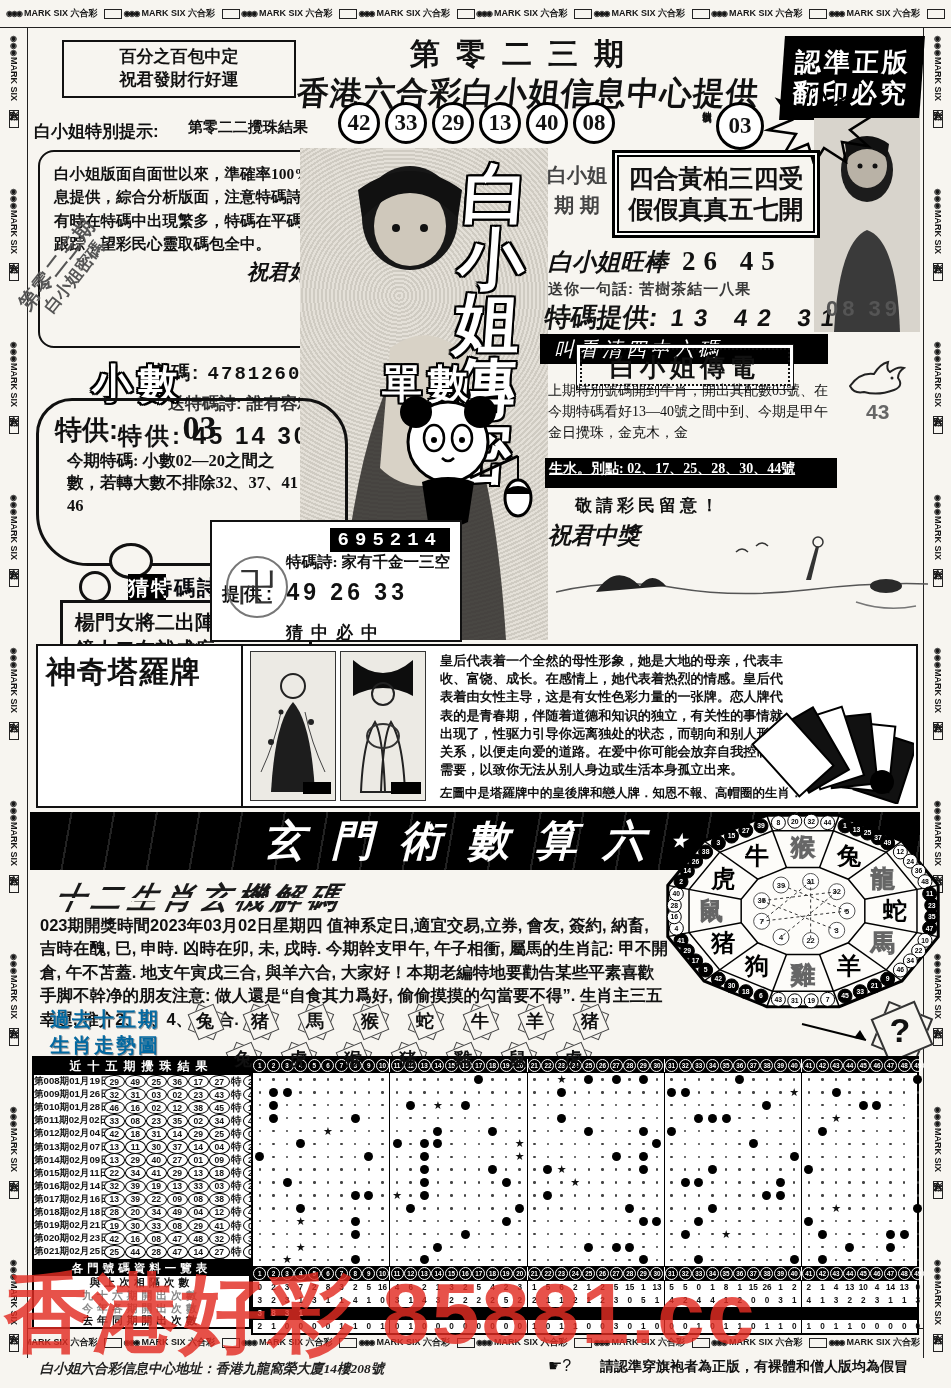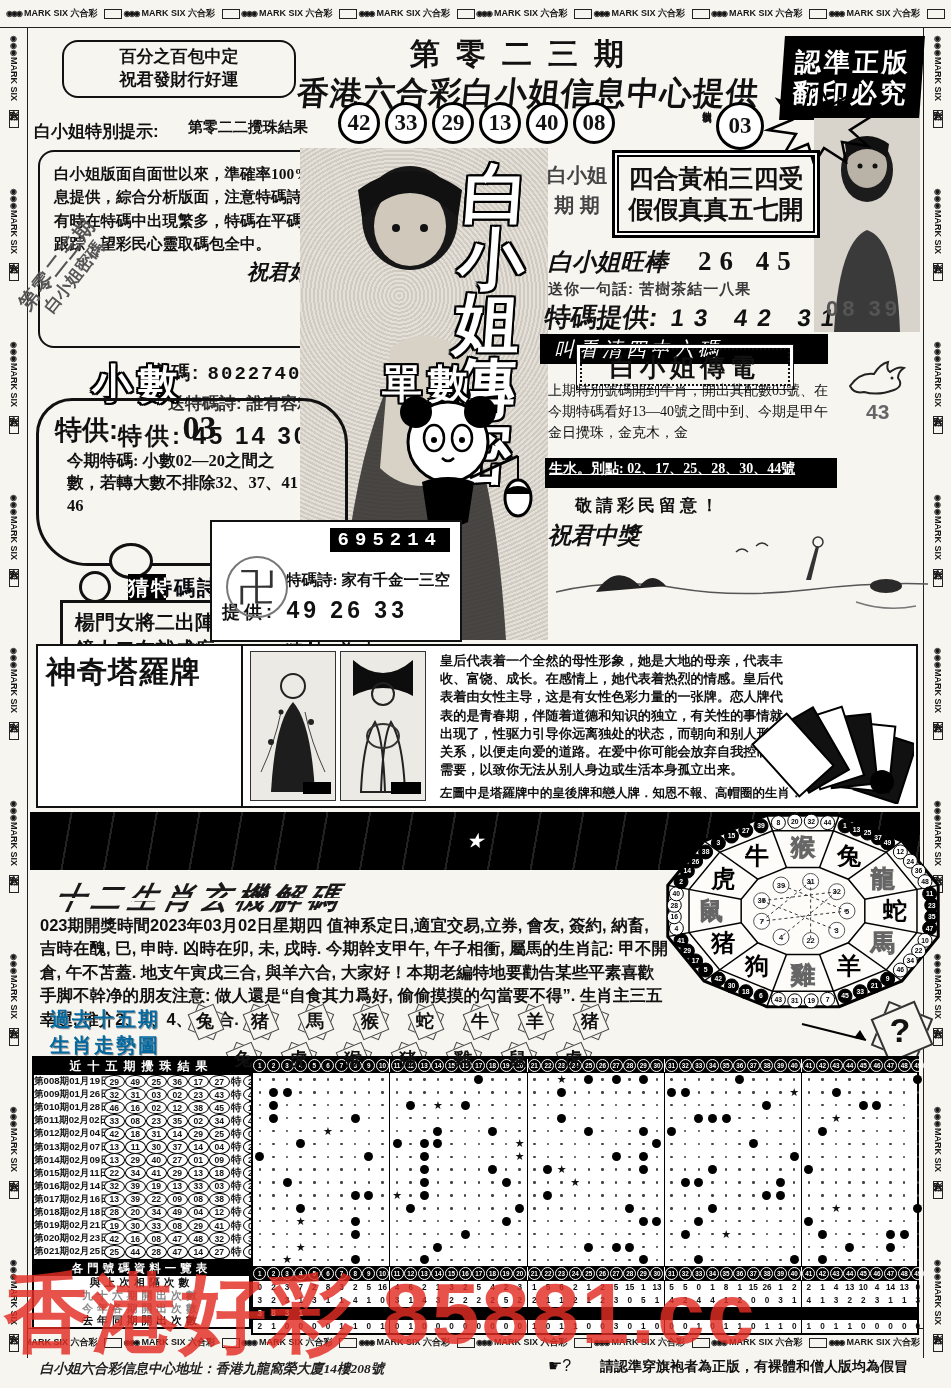--- a/index.html
+++ b/index.html
@@ -17,21 +17,21 @@
   .strip.h{left:0;width:951px;height:28px;padding:0 6px;border-bottom:1px solid #222;}
   .strip.h.bottom{border-bottom:none;border-top:1px solid #222;}
   .strip.v{top:28px;height:1330px;width:28px;flex-direction:column;padding:6px 0;border-right:1px solid #222;}
   .strip.v.right{border-right:none;border-left:1px solid #222;}
   .logo-unit{display:flex;align-items:center;gap:3px;white-space:nowrap;}
   .logo-unit .rings{font-size:8px;letter-spacing:-2px;}
   .logo-unit .tick{display:inline-block;width:18px;height:10px;border:1px solid #222;margin-left:4px;}
   .strip.v .logo-unit{writing-mode:vertical-rl;gap:2px;}
   .strip.v .logo-unit .tick{width:10px;height:18px;margin:4px 0 0 0;}
   
-  .promise-box{left:62px;top:40px;width:234px;height:58px;border:2px solid #111;border-radius:16px;
+  .promise-box{left:62px;top:40px;width:234px;height:58px;border:2px solid #111;border-radius:0;
                display:flex;flex-direction:column;justify-content:center;align-items:center;
                font-size:17px;font-weight:bold;line-height:1.35;}
   .issue-title{left:290px;top:34px;width:470px;font-size:30px;letter-spacing:16px;font-weight:bold;text-align:center;}
   .main-title{left:278px;top:72px;width:500px;font-size:32px;font-weight:bold;text-align:center;
               transform:skewX(-6deg);letter-spacing:1px;}
   .stamp-black{left:782px;top:36px;width:140px;height:84px;background:#000;color:#fff;
                display:flex;flex-direction:column;align-items:center;justify-content:center;
                font-size:26px;font-weight:bold;letter-spacing:3px;line-height:1.2;transform:skewX(-4deg);}
   .photo{background:#d8d4cc;overflow:hidden;}
   .photo svg{display:block;}
@@ -58,21 +58,21 @@
   .center-photo{left:300px;top:148px;width:248px;height:492px;
      background:repeating-radial-gradient(circle at 40% 30%, #cfcbc2 0 2px, #e4e0d8 2px 4px);}
   .vert-title{left:444px;top:162px;width:86px;display:flex;flex-direction:column;align-items:center;
      font-size:66px;font-weight:bold;color:#fff;line-height:0.98;transform:skewX(-4deg);
      text-shadow:2px 0 #000,-2px 0 #000,0 2px #000,0 -2px #000,2px 2px #000,-2px -2px #000,2px -2px #000,-2px 2px #000;}
   
   .side-label{left:545px;top:160px;width:64px;font-size:20px;font-weight:bold;color:#444;line-height:1.5;text-align:center;}
   .stamp-box{left:612px;top:150px;width:208px;height:88px;border:3px solid #000;box-shadow:0 0 0 2px #fff inset,0 0 0 4px #000 inset;
              display:flex;flex-direction:column;align-items:center;justify-content:center;font-size:25px;font-weight:bold;line-height:1.25;}
   .wangbang{left:548px;top:246px;font-size:24px;font-weight:bold;font-style:italic;}
-  .wangbang .nums{font-style:normal;font-size:27px;letter-spacing:8px;margin-left:24px;}
+  .wangbang .nums{font-style:normal;font-size:27px;letter-spacing:8px;margin-left:8px;}
   .phrase{left:548px;top:280px;font-size:15px;font-weight:bold;color:#3a3a3a;letter-spacing:1px;}
   .tema{left:545px;top:300px;font-size:26px;font-weight:bold;transform:skewX(-8deg);}
   .tema .nums{font-size:24px;letter-spacing:10px;margin-left:6px;}
   .blackbar{left:540px;top:334px;width:288px;height:30px;background:#000;color:#fff;
             font-size:20px;font-style:italic;display:flex;align-items:center;padding-left:14px;letter-spacing:4px;}
   .photo-nums{left:826px;top:296px;font-size:22px;font-weight:bold;color:#555;letter-spacing:4px;}
   
   .cd-title{left:580px;top:348px;width:210px;height:38px;border:2px dotted #111;box-shadow:0 0 0 3px #fff,0 0 0 4px #111;
             display:flex;align-items:center;justify-content:center;font-size:25px;font-weight:bold;letter-spacing:5px;}
   .cd-body{left:548px;top:380px;width:288px;font-size:14px;font-weight:normal;line-height:1.5;}
@@ -93,21 +93,21 @@
   .bubble:before{content:"";position:absolute;left:70px;bottom:-16px;width:38px;height:30px;border:3px solid #111;border-radius:50%;background:#f7f5f0;}
   .bubble .t{font-size:27px;font-weight:bold;}
   .bubble .n{font-size:34px;font-weight:bold;margin-left:60px;font-family:"Liberation Serif",serif;}
   .bubble .body{width:240px;margin:2px 0 0 12px;font-size:16.5px;font-weight:bold;line-height:1.35;font-family:"Liberation Serif",serif;}
   .poem-label{left:128px;top:574px;font-size:21px;font-weight:bold;letter-spacing:2px;background:linear-gradient(90deg,#000 0 38px,transparent 38px);}
   .poem-label span{mix-blend-mode:difference;color:#fff;}
   .poem-box{left:60px;top:600px;width:252px;height:100px;border:3px solid #111;padding:6px 12px;}
   .poem-box .vline{font-size:20px;font-weight:bold;font-family:"Liberation Serif",serif;line-height:1.35;}
   .tesong{margin-top:2px;font-size:22px;font-weight:bold;}
   .tesong .lab{background:#000;color:#fff;padding:0 4px;border-radius:6px;}
-  .tigong-box{left:210px;top:520px;width:252px;height:122px;border:2.5px solid #111;background:#fff;padding:18px 10px;}
+  .tigong-box{left:210px;top:520px;width:252px;height:122px;border:2.5px solid #111;background:#fff;padding:0 10px;}
   .code-chip{position:absolute;right:10px;top:6px;background:#000;color:#fff;font-size:19px;font-weight:bold;letter-spacing:6px;padding:1px 8px;}
   .tg-poem{margin-top:30px;font-size:15.5px;font-weight:bold;text-align:right;}
   .tg-nums{font-size:23px;font-weight:bold;text-align:left;margin-top:6px;letter-spacing:4px;}
   .tg-sure{font-size:17px;font-weight:bold;letter-spacing:8px;text-align:center;margin-top:15px;}
   .swastika{position:absolute;left:14px;top:34px;width:62px;height:62px;border:2px solid #777;border-radius:50%;
             display:flex;align-items:center;justify-content:center;font-size:38px;color:#333;}
   
   .tarot-wrap{left:36px;top:644px;width:882px;height:164px;border:2.5px solid #111;background:#fff;}
   .tarot-title-box{position:absolute;left:0;top:0;width:205px;height:100%;border-right:2px solid #111;}
   .tarot-title{font-size:30px;font-weight:bold;margin:6px 8px;letter-spacing:1px;}
@@ -391,21 +391,21 @@
   <svg class="abs" style="left:764px;top:84px;" width="110" height="80" data-name="starburst-decoration">
     <polygon points="55,2 66,22 88,10 80,32 108,32 86,46 104,62 78,58 82,78 60,64 50,80 44,60 20,70 32,50 4,46 28,36 14,16 40,26 46,4" fill="none" stroke="#000" stroke-width="2.5"></polygon>
   </svg>
 
   <div class="abs intro-box serif" data-name="intro-box">
     <div data-name="intro-text">白小姐版面自面世以來，準確率100%，眾多彩民根據信息提供，綜合分析版面，注意特碼詩、密碼及圖像，平碼有時在特碼中出現繁多，特碼在平碼中出現抓住一個版面跟踪，望彩民心靈取碼包全中。</div>
     <div class="intro-wish" data-name="intro-wish">祝君好運，發大財！</div>
   </div>
   <div class="abs code-line1" data-name="password-line">
     <span data-name="password-label">密碼:</span>
-    <span class="mono b" data-name="password-value">8022740</span>
+    <span class="mono b" data-name="password-value">4781260</span>
   </div>
   <div class="abs code-line2" data-name="poem-line">
     <span data-name="poem-label">送特碼詩:</span>
     <span data-name="poem-value">誰有容精是六七</span>
   </div>
   <div class="abs code-line3" data-name="tegong-line">
     <span data-name="tegong-label">特供:</span>
     <span data-name="tegong-numbers">45 14 30 25</span>
   </div>
   <div class="abs diag-stamp" data-name="diagonal-stamp">
@@ -557,20 +557,21 @@
         <rect x="86" y="30" width="46" height="70" fill="#111" transform="rotate(-6 109 65)"></rect>
         <rect x="66" y="26" width="46" height="72" fill="#fff" transform="rotate(-18 89 62)"></rect>
         <rect x="46" y="28" width="46" height="72" fill="#111" transform="rotate(-30 69 64)"></rect>
         <rect x="28" y="34" width="46" height="70" fill="#fff" transform="rotate(-42 51 69)"></rect>
       </g>
       <circle cx="140" cy="96" r="12" fill="#000"></circle>
     </svg>
   </div>
 
   <div class="abs banner serif" data-name="xuanmen-banner">
+    <span>玄門術數算六</span>
     <span style="font-size:18px;letter-spacing:0;" data-name="banner-star">★</span>
   </div>
   <div class="abs subhead" data-name="zodiac-subhead">十二生肖玄機解碼</div>
   <div class="abs astro-body" data-name="astro-paragraph">023期開獎時間2023年03月02日星期四 值神系定日,適宜交易,立券, 會友, 簽約, 納畜, 吉時在醜, 巳, 申時. 凶時在卯, 未, 戌時. 今期幹支甲午, 午子相衝, 屬馬的生肖記: 甲不開倉, 午不苫蓋. 地支午寅戌三合, 與羊六合, 大家好！本期老編特地要勸告某些平素喜歡手脚不幹净的朋友注意: 做人還是“自食其力爲好, 偷偷摸摸的勾當要不得”. 生肖主三五幸運, 推介2、7、4、5組合.</div>
 
   <svg class="abs" id="wheel" style="left:658px;top:810px;" width="290" height="206" data-name="zodiac-wheel">
       <polygon points="108.76533368564708,5.3733431973822405 181.23466631435292,5.3733431973822405 243.99494936611666,30.996428662531798 280.2296156804696,75.37691453485044 280.2296156804696,126.62308546514956 243.99494936611666,171.0035713374682 181.23466631435292,196.62665680261776 108.76533368564708,196.62665680261776 46.00505063388336,171.0035713374682 9.77038431953045,126.62308546514959 9.770384319530422,75.37691453485048 46.00505063388333,30.996428662531798" fill="#fdfcf9" stroke="#000" stroke-width="3"></polygon>
       <polygon points="114.45935267790254,20.828156418007325 175.54064732209744,20.828156418007325 228.4386001800126,42.31013716151656 258.97924750211007,79.51801925649077 258.97924750211007,122.48198074350923 228.4386001800126,159.68986283848344 175.54064732209744,181.17184358199268 114.45935267790254,181.17184358199268 61.5613998199874,159.68986283848346 31.02075249788996,122.48198074350924 31.02075249788993,79.51801925649082 61.56139981998737,42.31013716151656" fill="none" stroke="#000" stroke-width="1.5"></polygon>
       <polygon points="128.43558111343867,57.533337816991924 161.56441888656133,57.533337816991924 190.25483399593904,69.18019484660536 206.81925288250036,89.35314297038657 206.81925288250036,112.64685702961343 190.25483399593904,132.81980515339464 161.56441888656133,144.46666218300808 128.43558111343867,144.46666218300808 99.74516600406096,132.81980515339464 83.18074711749964,112.64685702961344 83.18074711749962,89.35314297038659 99.74516600406095,69.18019484660536" fill="none" stroke="#000" stroke-width="1.5"></polygon>
       <line x1="108.76533368564708" y1="5.3733431973822405" x2="128.43558111343867" y2="57.533337816991924" stroke="#000" stroke-width="1.5"></line>

